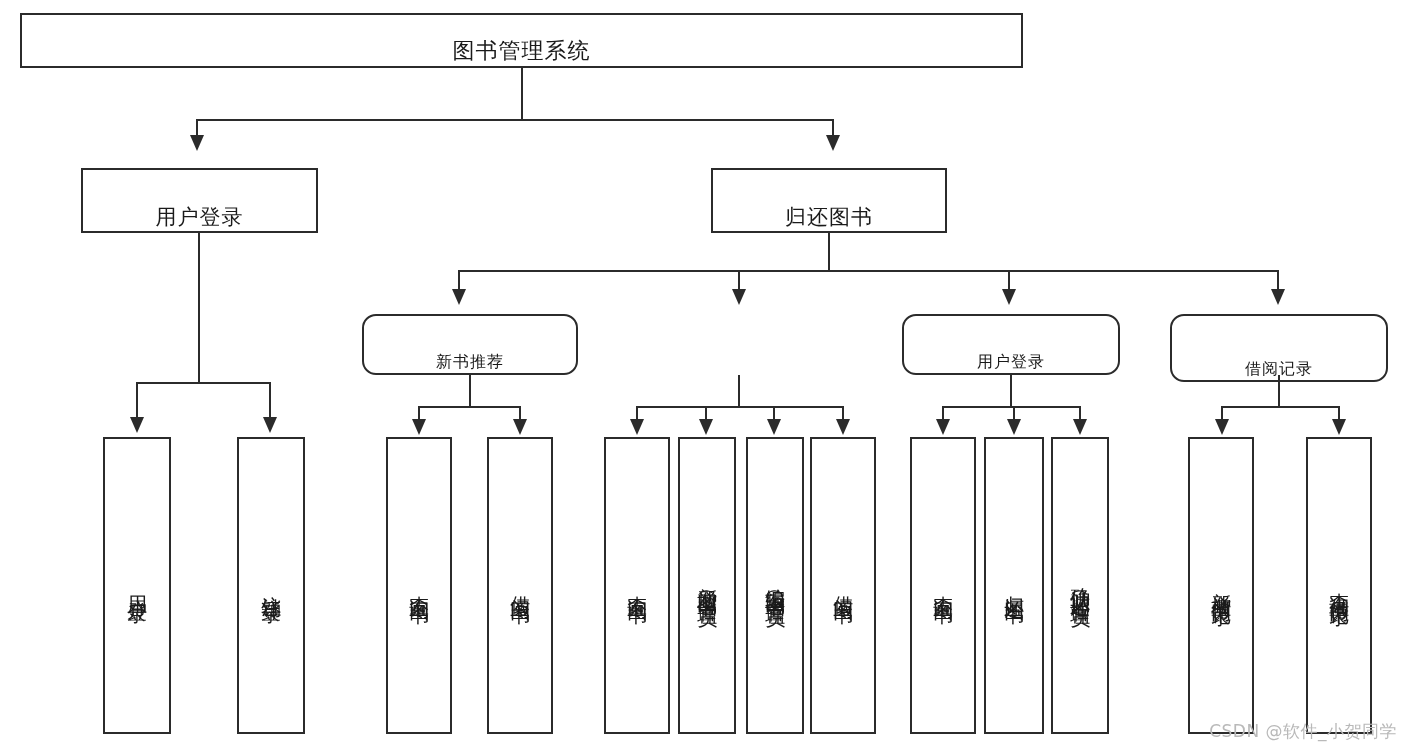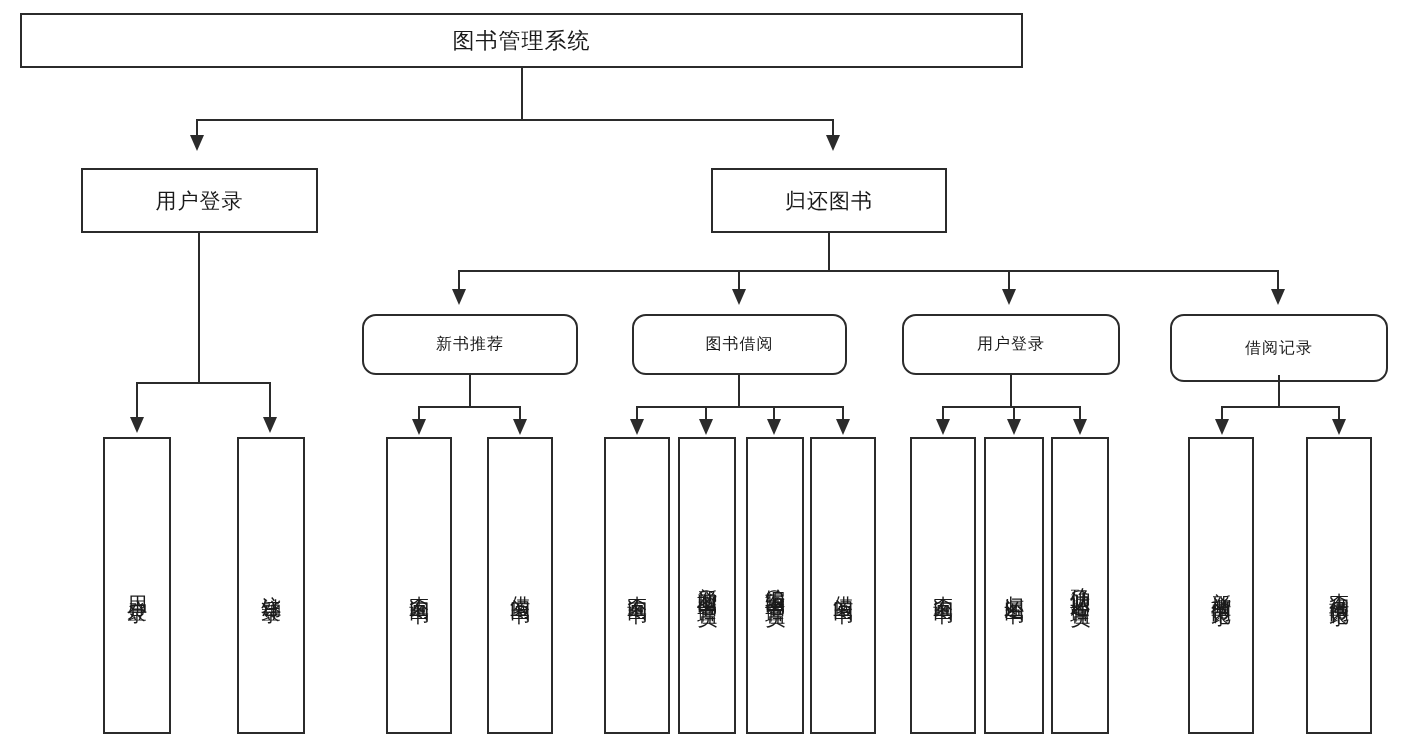--- a/index.html
+++ b/index.html
@@ -15,21 +15,21 @@
     background:#ffffff;
     overflow:hidden;
   }
   
   .node{
     position:absolute;
     box-sizing:border-box;
     background:#ffffff;
     border:2px solid #2b2b2b;
     display:flex;
-    align-items:center;
+    align-items:flex-end;
     justify-content:center;
     color:#1a1a1a;
     letter-spacing:1px;
   }
   .node.root{font-size:22px;}
   .node.lvl2{font-size:21px;}
   .node.lvl3{font-size:16px;border-radius:14px;}
   .node.leaf{
     font-size:20px;
     writing-mode:vertical-rl;
@@ -111,23 +111,20 @@
 
   <div class="vline" style="left:1008px;top:270px;width:2px;height:20px;"></div>
   <div class="arrow" style="left:1002px;top:289px;"></div>
 
   <div class="vline" style="left:1277px;top:270px;width:2px;height:20px;"></div>
   <div class="arrow" style="left:1271px;top:289px;"></div>
 
   <div class="node lvl3" style="left:362px;top:314px;width:216px;height:61px;">
     <span class="lbl">新书推荐</span>
   </div>
-  <div class="node lvl3" style="left:632px;top:314px;width:215px;height:61px;">
-    <span class="lbl">图书借阅</span>
-  </div>
   <div class="node lvl3" style="left:902px;top:314px;width:218px;height:61px;">
     <span class="lbl">用户登录</span>
   </div>
   <div class="node lvl3" style="left:1170px;top:314px;width:218px;height:68px;">
     <span class="lbl">借阅记录</span>
   </div>
 
   <div class="vline" style="left:469px;top:375px;width:2px;height:32px;"></div>
   <div class="hline" style="left:418px;top:406px;width:103px;height:2px;"></div>
   <div class="vline" style="left:418px;top:406px;width:2px;height:14px;"></div>
@@ -199,14 +196,15 @@
     <span class="lbl">确认归还（管理员）</span>
   </div>
 
   <div class="node leaf" style="left:1188px;top:437px;width:66px;height:297px;">
     <span class="lbl">新增借阅记录</span>
   </div>
   <div class="node leaf" style="left:1306px;top:437px;width:66px;height:297px;">
     <span class="lbl">查询借阅记录</span>
   </div>
 
+  <div id="watermark">CSDN @软件_小贺同学</div>
 
 </div>
 
 </body></html>

